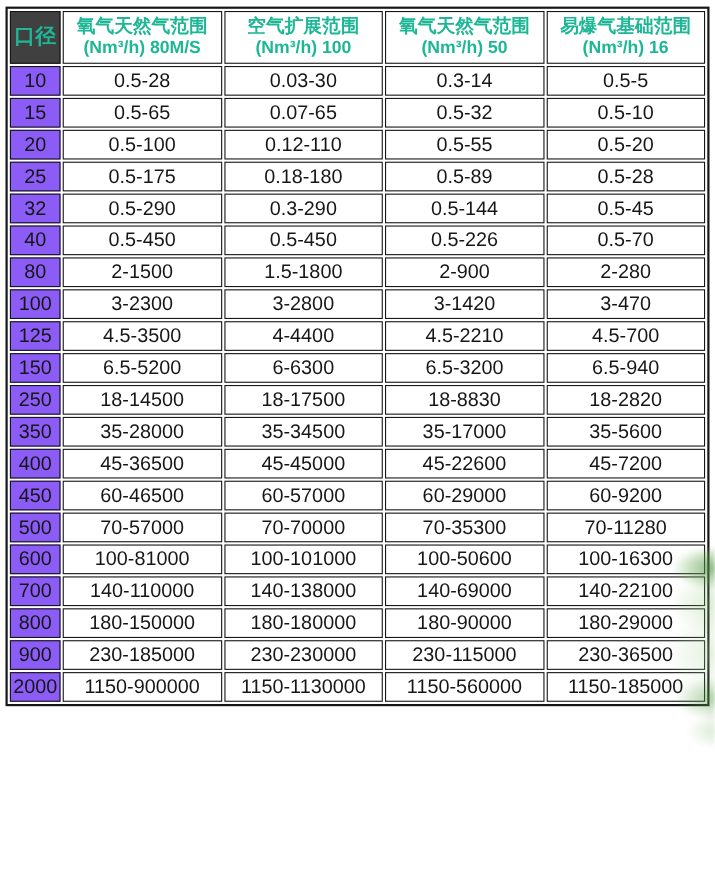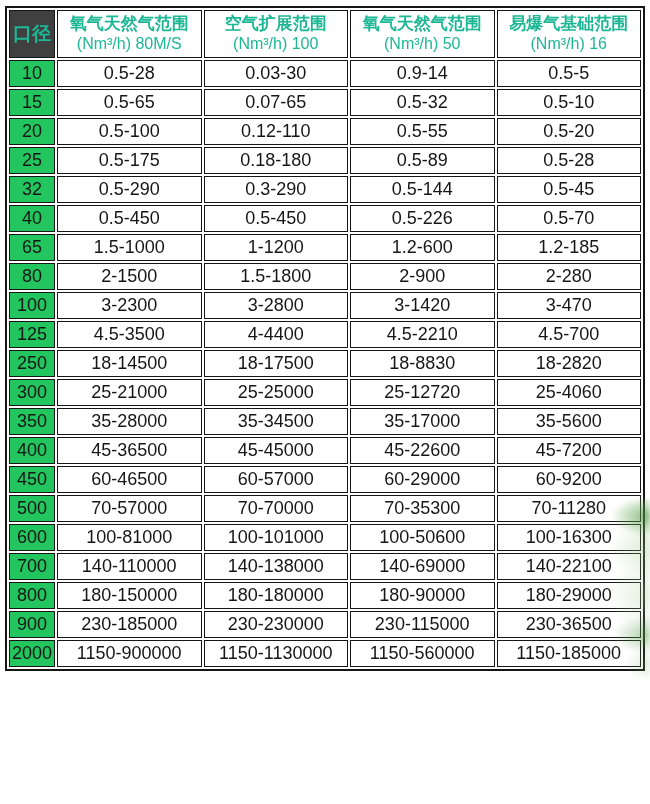--- a/index.html
+++ b/index.html
@@ -32,33 +32,33 @@
     overflow: hidden;
     padding: 0;
   }
   th {
     height: 46px;
     color: #1db795;
     font-weight: bold;
     font-size: 17px;
     line-height: 20px;
   }
-  th .sub { font-size: 16px; font-weight: normal; display: block; }
+  th .sub { font-size: 16px; font-weight: bold; display: block; }
   th.diam {
     background: #404040;
     font-size: 19px;
   }
   td {
     height: 25px;
     font-size: 18px;
     color: #161616;
     line-height: 25px;
   }
   td.diam {
-    background: #22c55e;
+    background: #8b5cf6;
   }
   .leaf-watermark {
     position: absolute;
     right: 0; top: 498px;
     width: 84px; height: 185px;
     pointer-events: none;
     background:
       radial-gradient(ellipse 52px 26px at 102% 10%, rgba(70,145,60,0.70), rgba(120,180,100,0.30) 55%, rgba(120,180,100,0) 78%),
       radial-gradient(ellipse 70px 42px at 108% 28%, rgba(150,200,130,0.42), rgba(150,200,130,0) 70%),
       radial-gradient(ellipse 62px 48px at 102% 52%, rgba(175,212,155,0.38), rgba(175,212,155,0) 75%),
@@ -99,21 +99,21 @@
           <span>易爆气基础范围</span>
           <span class="sub">(Nm³/h) 16</span>
         </th>
       </tr>
     </thead>
     <tbody>
         <tr>
           <td class="diam">10</td>
           <td>0.5-28</td>
           <td>0.03-30</td>
-          <td>0.9-14</td>
+          <td>0.3-14</td>
           <td>0.5-5</td>
         </tr>
         <tr>
           <td class="diam">15</td>
           <td>0.5-65</td>
           <td>0.07-65</td>
           <td>0.5-32</td>
           <td>0.5-10</td>
         </tr>
         <tr>
@@ -138,27 +138,20 @@
           <td>0.5-45</td>
         </tr>
         <tr>
           <td class="diam">40</td>
           <td>0.5-450</td>
           <td>0.5-450</td>
           <td>0.5-226</td>
           <td>0.5-70</td>
         </tr>
         <tr>
-          <td class="diam">65</td>
-          <td>1.5-1000</td>
-          <td>1-1200</td>
-          <td>1.2-600</td>
-          <td>1.2-185</td>
-        </tr>
-        <tr>
           <td class="diam">80</td>
           <td>2-1500</td>
           <td>1.5-1800</td>
           <td>2-900</td>
           <td>2-280</td>
         </tr>
         <tr>
           <td class="diam">100</td>
           <td>3-2300</td>
           <td>3-2800</td>
@@ -166,34 +159,34 @@
           <td>3-470</td>
         </tr>
         <tr>
           <td class="diam">125</td>
           <td>4.5-3500</td>
           <td>4-4400</td>
           <td>4.5-2210</td>
           <td>4.5-700</td>
         </tr>
         <tr>
+          <td class="diam">150</td>
+          <td>6.5-5200</td>
+          <td>6-6300</td>
+          <td>6.5-3200</td>
+          <td>6.5-940</td>
+        </tr>
+        <tr>
           <td class="diam">250</td>
           <td>18-14500</td>
           <td>18-17500</td>
           <td>18-8830</td>
           <td>18-2820</td>
         </tr>
         <tr>
-          <td class="diam">300</td>
-          <td>25-21000</td>
-          <td>25-25000</td>
-          <td>25-12720</td>
-          <td>25-4060</td>
-        </tr>
-        <tr>
           <td class="diam">350</td>
           <td>35-28000</td>
           <td>35-34500</td>
           <td>35-17000</td>
           <td>35-5600</td>
         </tr>
         <tr>
           <td class="diam">400</td>
           <td>45-36500</td>
           <td>45-45000</td>

